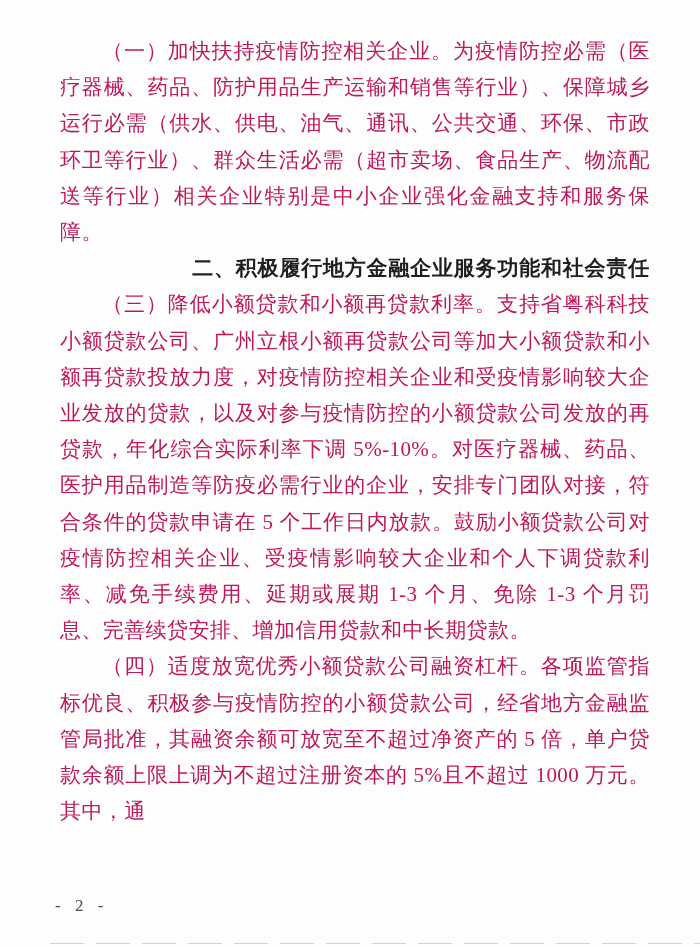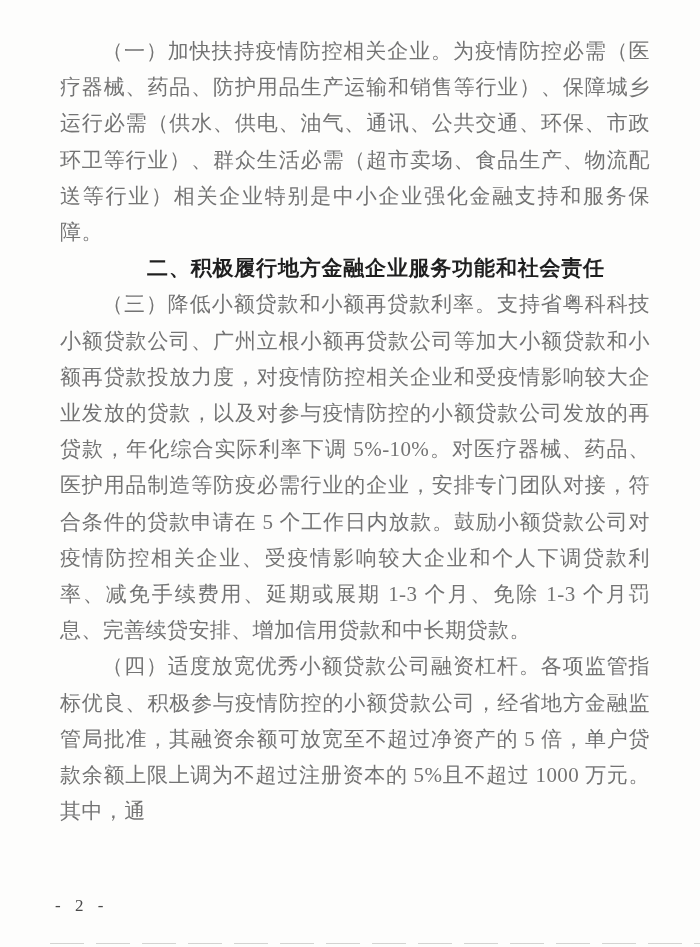--- a/index.html
+++ b/index.html
@@ -28,28 +28,28 @@
   }
   .content p {
     margin: 0;
     padding: 0;
     font-size: 21px;
     line-height: 36.2px;
     text-indent: 2em;
     text-align: justify;
     text-justify: inter-ideograph;
     letter-spacing: 0.4px;
-    color: #737373;
+    color: #be185d;
   }
   .content p.heading {
     font-family: "Liberation Sans", sans-serif;
     font-weight: 700;
     color: #1f1f1f;
     letter-spacing: 0.8px;
-    text-align: center;
+    text-align: right;
   }
   .footer {
     position: absolute;
     left: 55px;
     top: 896px;
     font-size: 17px;
     letter-spacing: 5px;
     color: #4a4a4a;
     font-family: "Liberation Serif", serif;
   }

